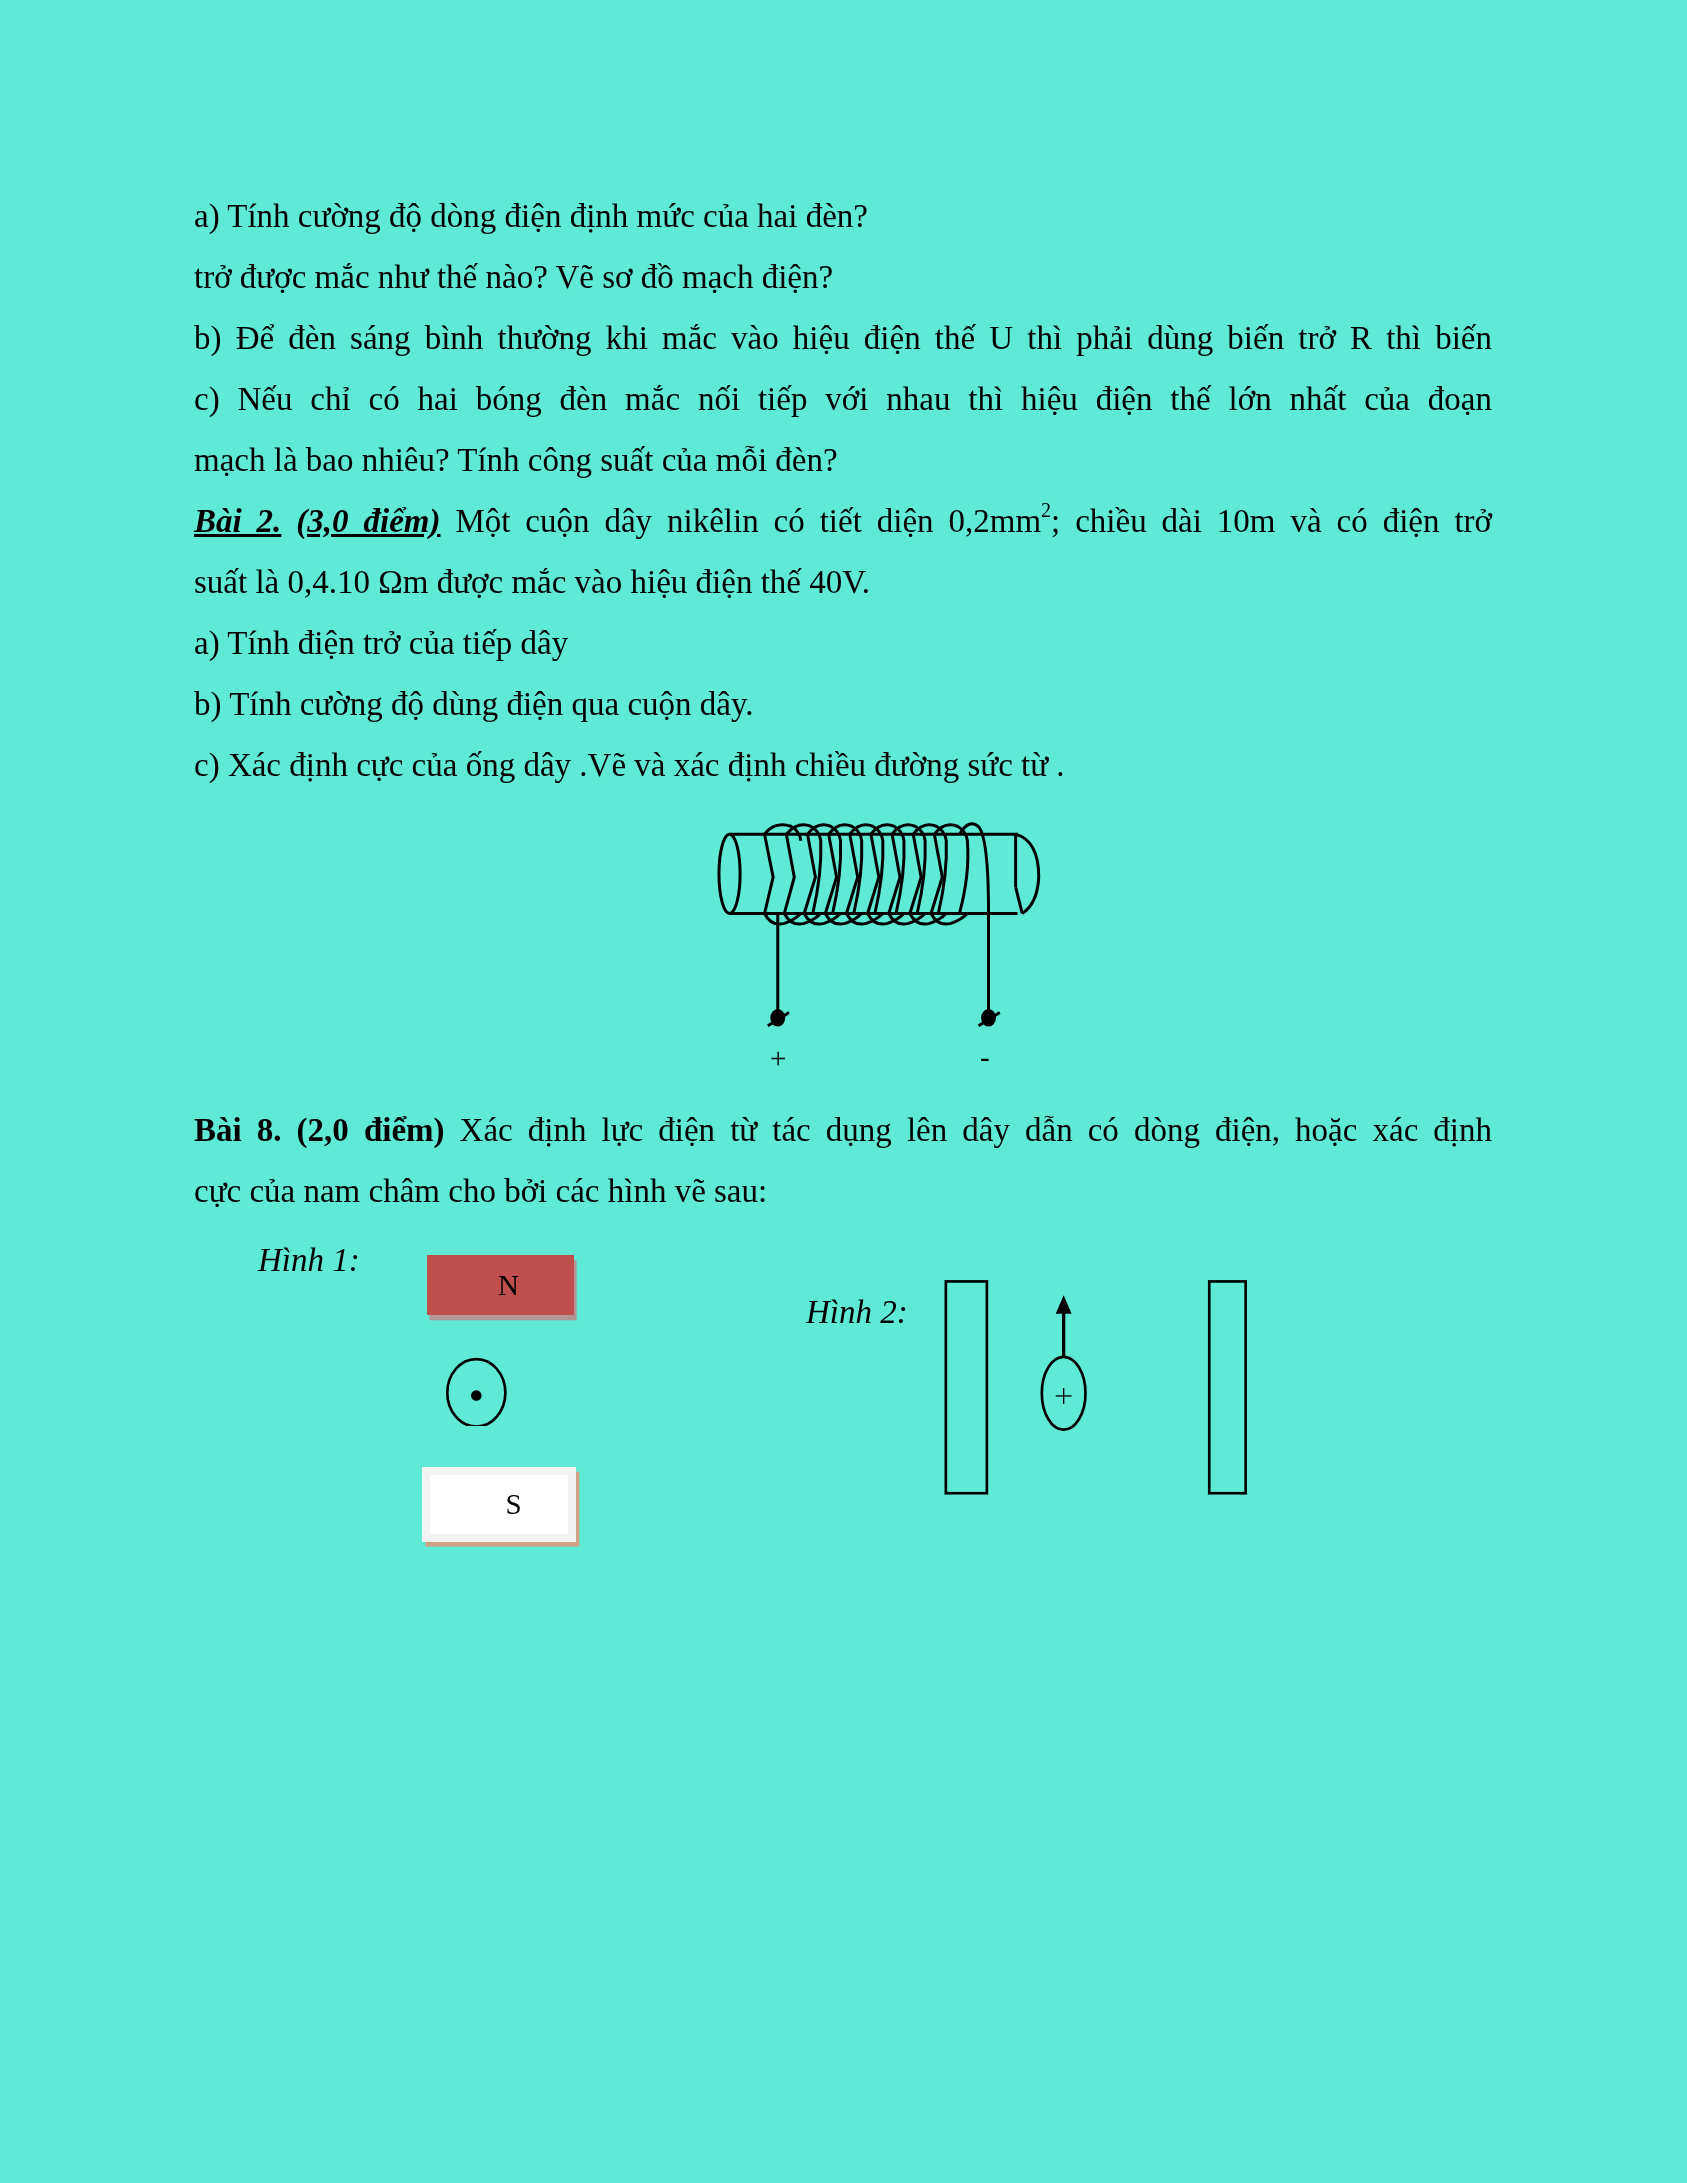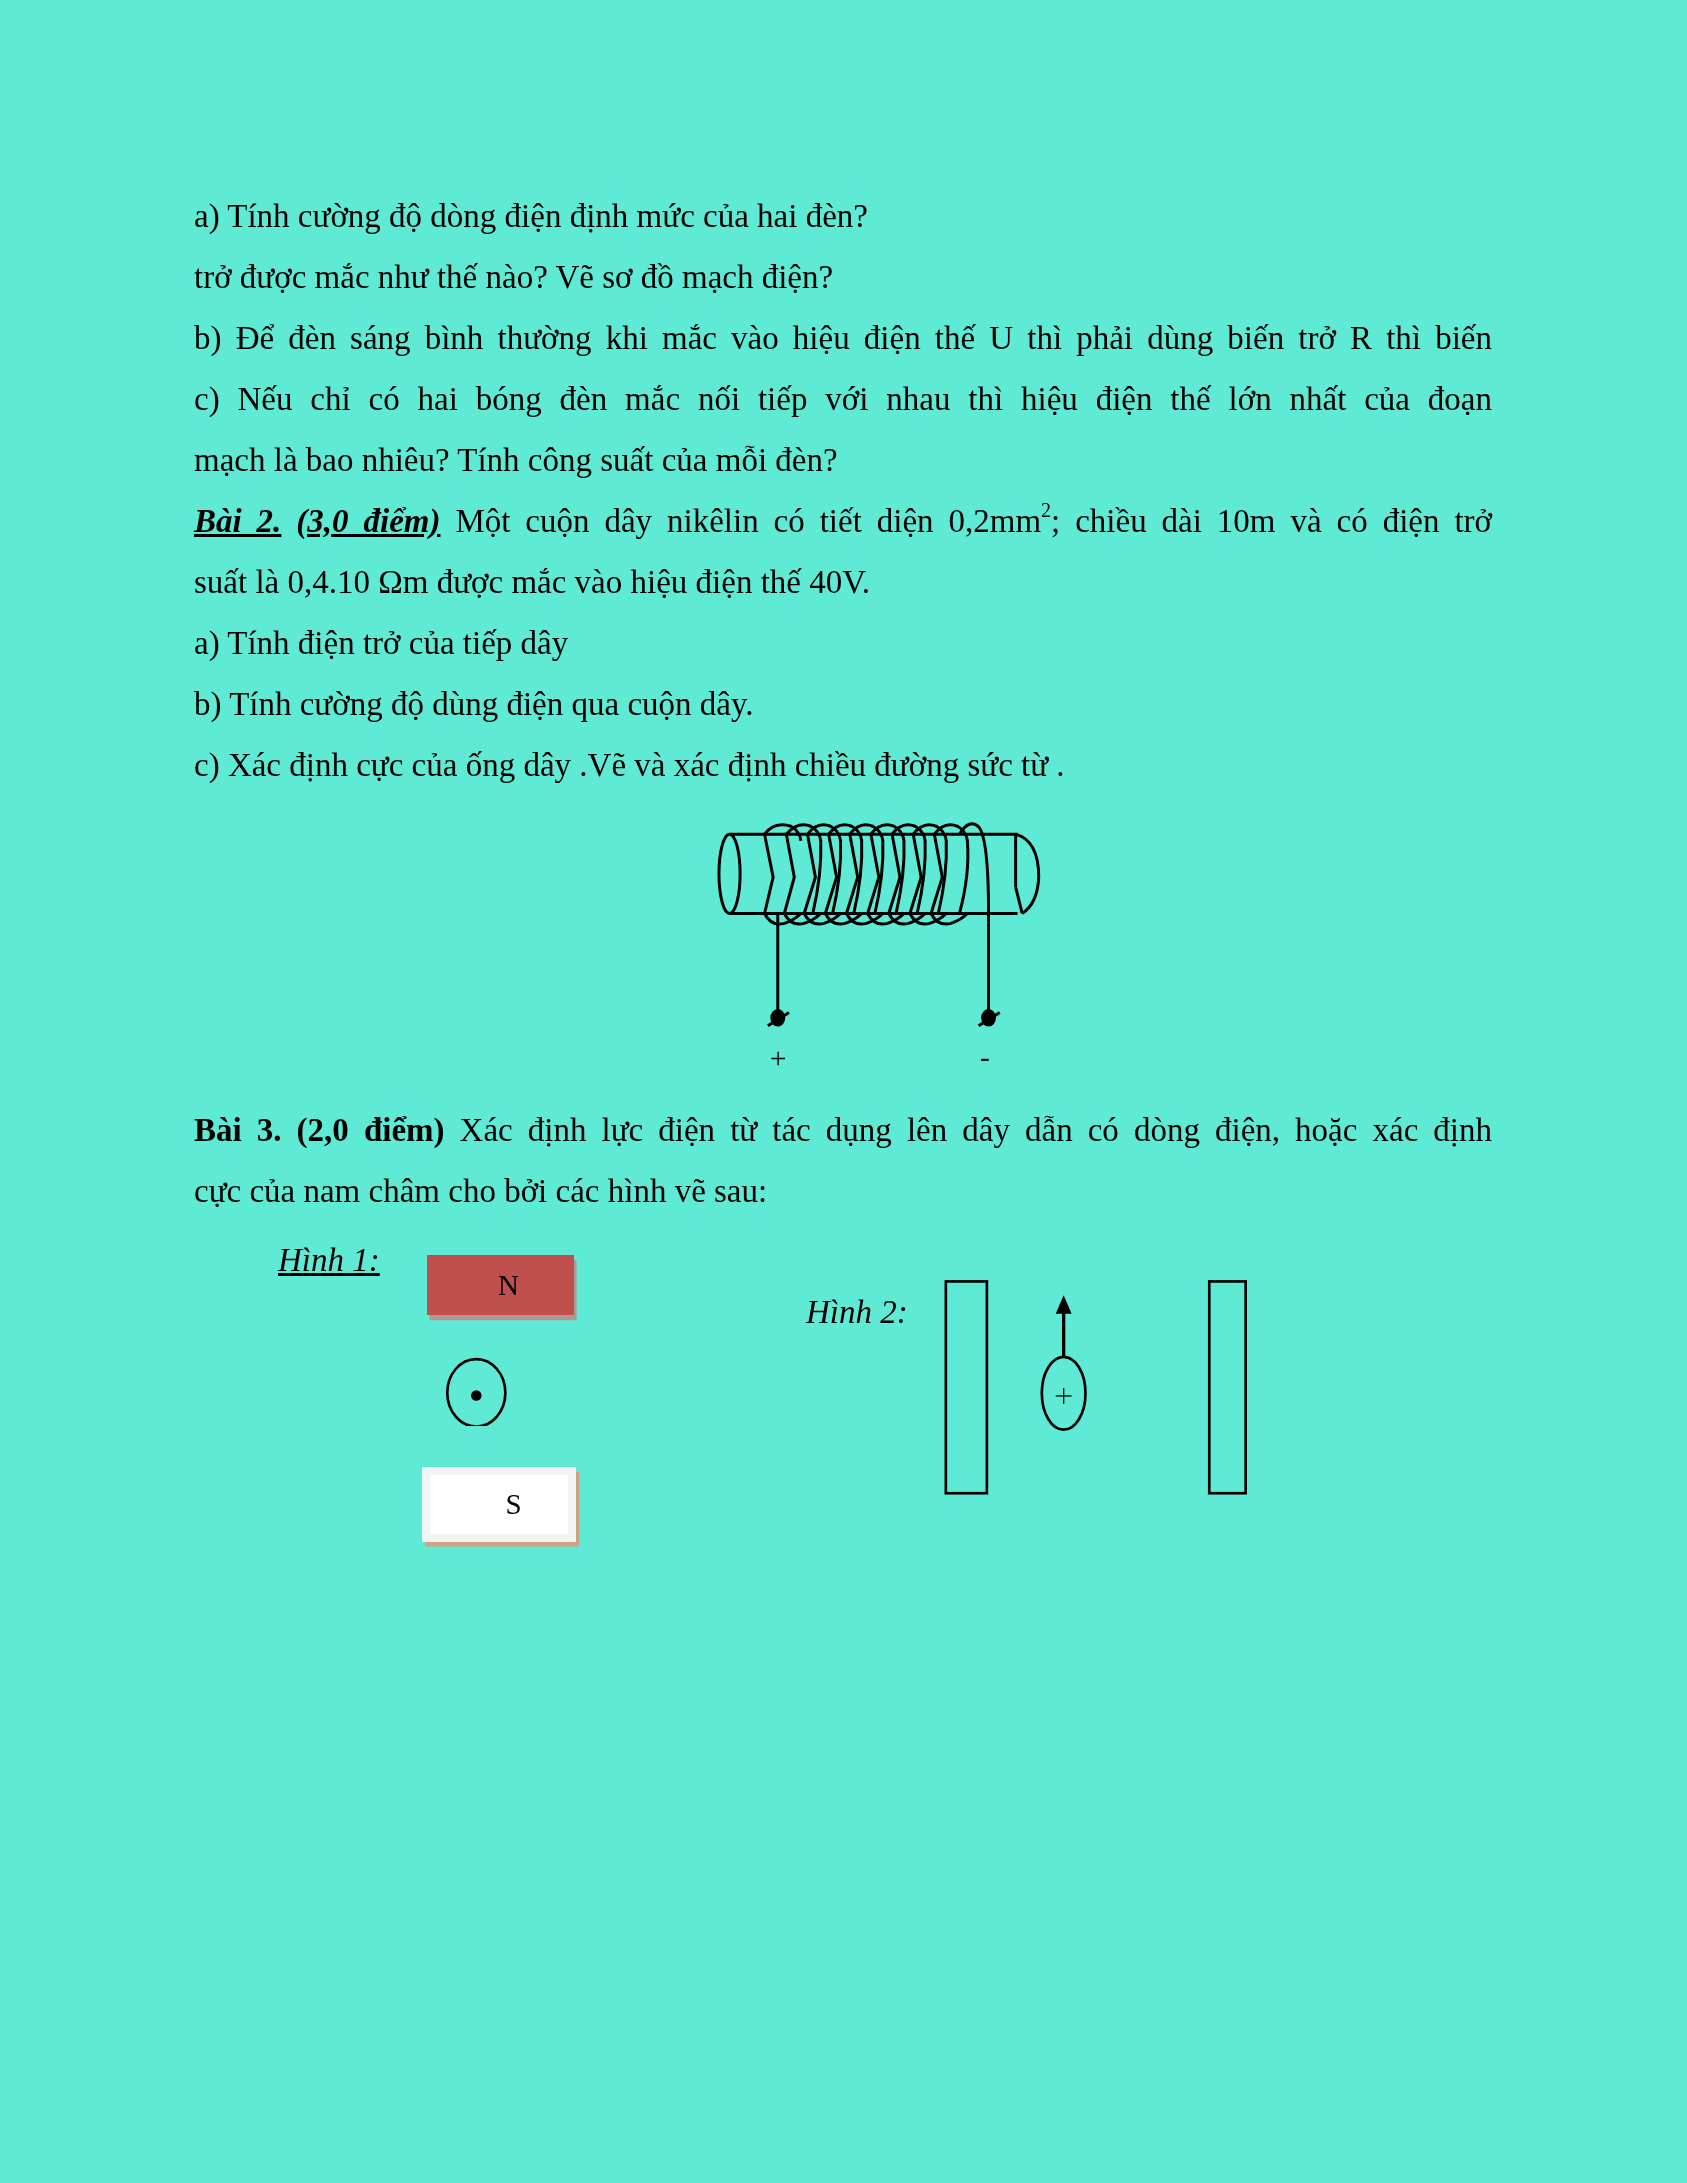--- a/index.html
+++ b/index.html
@@ -105,28 +105,28 @@
       <line x1="80" y1="320" x2="112" y2="300"></line>
       <ellipse cx="414" cy="308" rx="9" ry="11" fill="#000"></ellipse>
       <line x1="399" y1="320" x2="431" y2="300"></line>
     </svg>
     <span class="term-label" style="left: 55px; top: 230px;">+</span>
     <span class="term-label" style="left: 265px; top: 229px;">-</span>
   </div>
 
   <div class="text-block" style="top: 1100px;">
     <span class="line justify">
-      <span class="b">Bài 3.</span>
+      <span class="b">Bài 8.</span>
       <span class="b">(2,0 điểm)</span>
       <span>Xác định lực điện từ tác dụng lên dây dẫn có dòng điện, hoặc xác định</span>
     </span>
     <span class="line">cực của nam châm cho bởi các hình vẽ sau:</span>
   </div>
 
-  <span class="fig-label" style="left: 278px; top: 1244px; text-decoration: underline;">Hình 1:</span>
+  <span class="fig-label" style="left: 258px; top: 1244px;">Hình 1:</span>
   <div class="magnet-n">
     <span>N</span>
   </div>
   <svg class="fig1-wire" viewBox="0 0 100 110">
     <ellipse cx="52" cy="60" rx="44" ry="51" fill="none" stroke="#000" stroke-width="4"></ellipse>
     <circle cx="52" cy="64" r="8" fill="#000"></circle>
   </svg>
   <div class="magnet-s">
     <span>S</span>
   </div>

